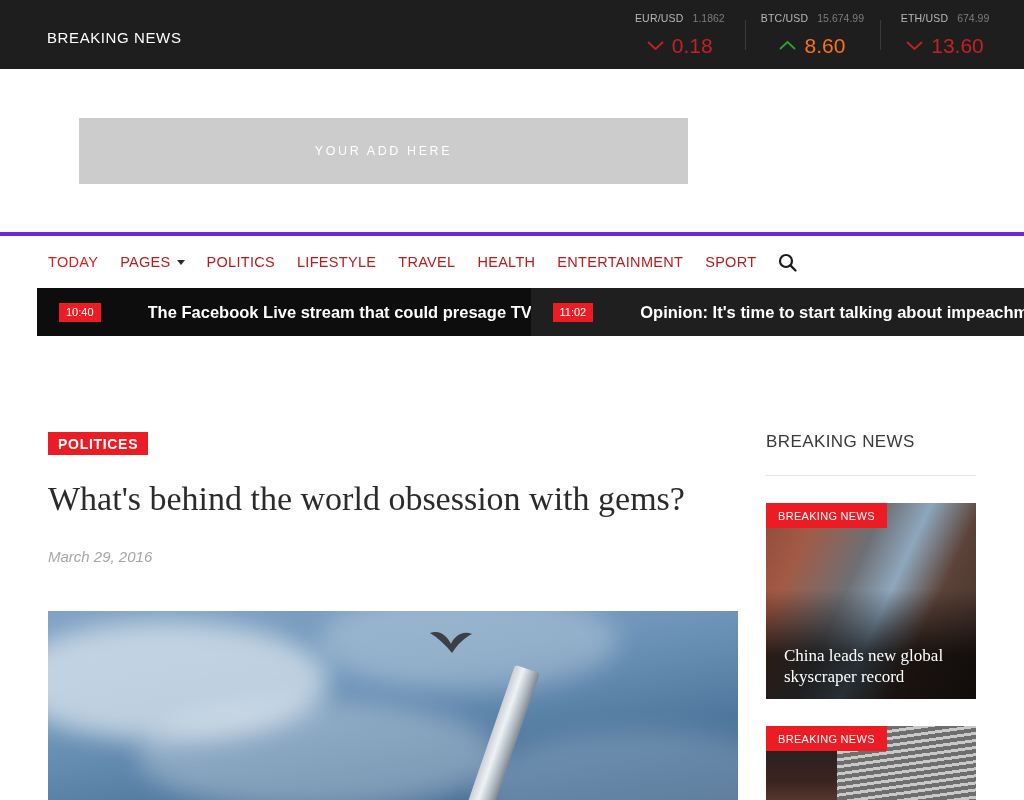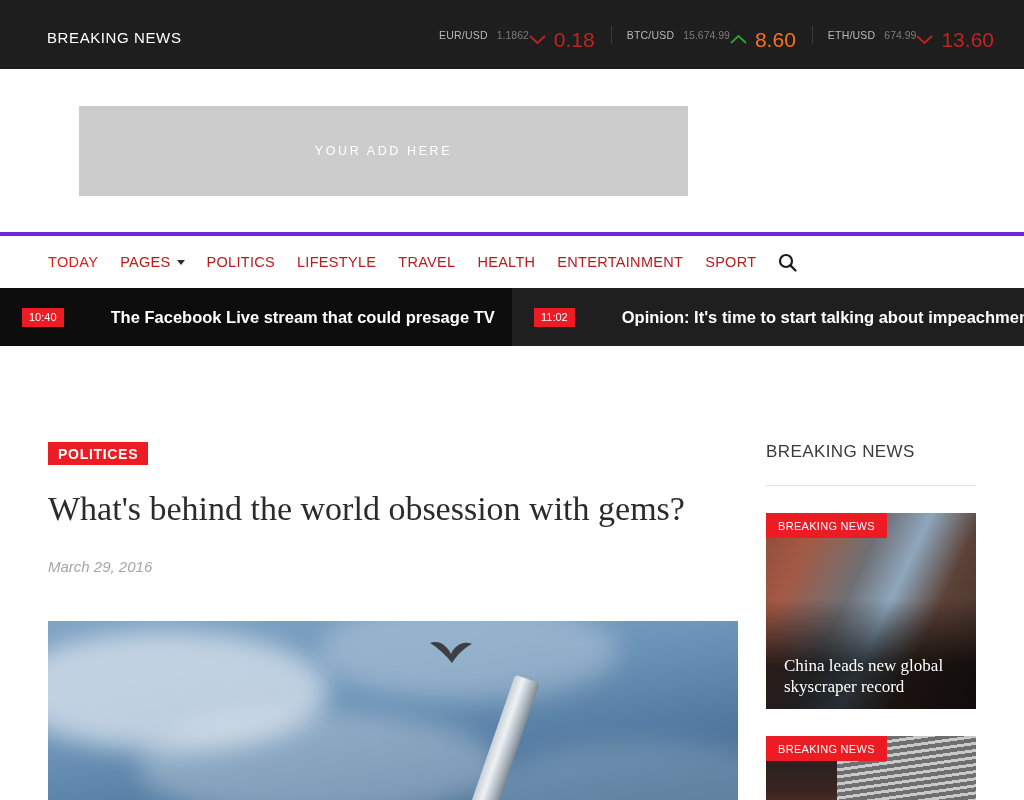--- a/index.html
+++ b/index.html
@@ -45,21 +45,21 @@
   }
 
   .topbar-right {
     margin-left: auto;
     display: flex;
     align-items: center;
     padding-right: 14px;
   }
   .ticker {
     display: flex;
-    flex-direction: row;
+    flex-direction: column;
     align-items: center;
     justify-content: flex-start;
     padding: 0 16px;
     position: relative;
     min-width: 130px;
   }
   .ticker + .ticker::before {
     content: "";
     position: absolute;
     left: 0;
@@ -112,21 +112,21 @@
     letter-spacing: 0.5px;
     white-space: nowrap;
     line-height: 1;
   }
   .logo .the { color: #c9c9c9; }
   .logo .gaz { color: #1a1a1a; }
 
   .adbox {
     margin-left: 31px;
     width: 609px;
-    height: 90px;
+    height: 66px;
     background: #cccccc;
     display: flex;
     align-items: center;
     justify-content: center;
   }
   .adbox span {
     color: #ffffff;
     font-size: 12.5px;
     letter-spacing: 2.6px;
   }
@@ -170,23 +170,24 @@
     display: flex;
     align-items: center;
     cursor: pointer;
     background: none;
     border: none;
     padding: 0;
   }
 
   
   .strip {
-    height: 58px;
+    height: 48px;
     display: flex;
     background: #0f172a;
+    margin-left: 37px;
   }
   .strip-item {
     flex: 1 1 50%;
     display: flex;
     align-items: center;
     padding-left: 22px;
     overflow: hidden;
     white-space: nowrap;
   }
   .strip-item.dark  { background: #0d0d0d; }

